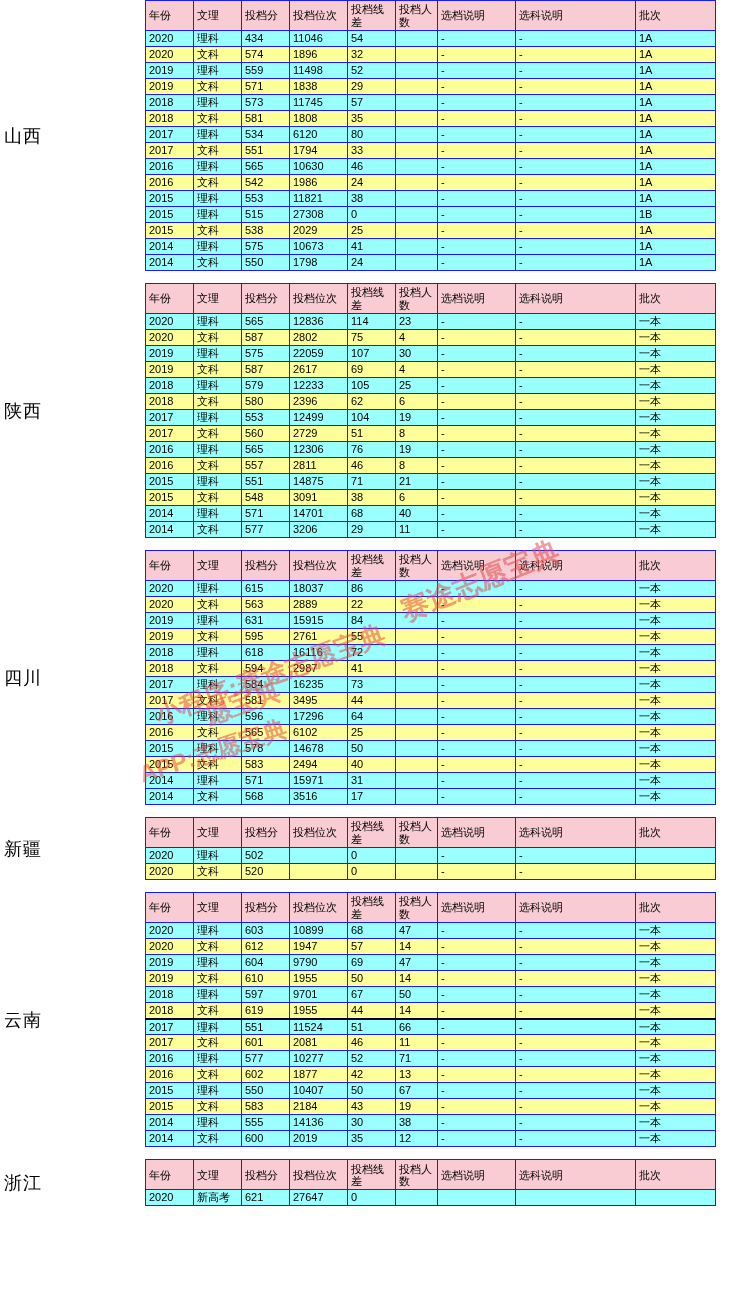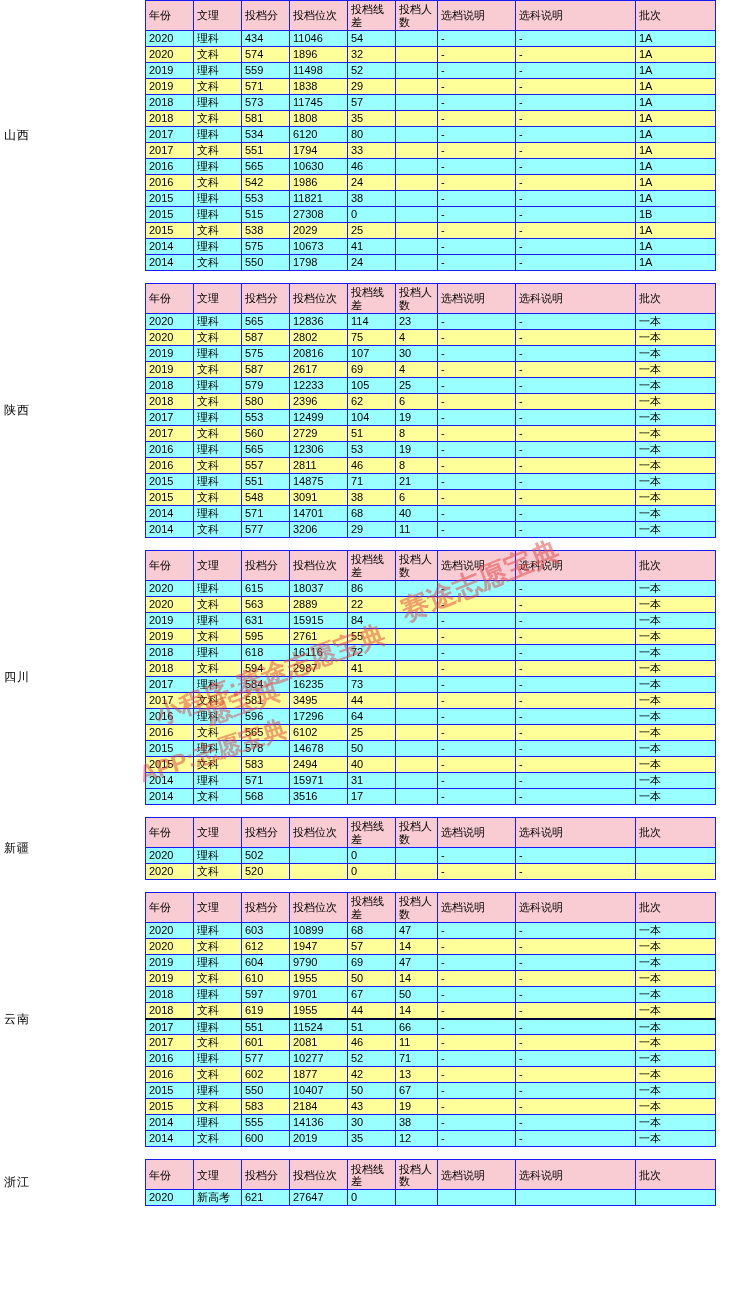--- a/index.html
+++ b/index.html
@@ -18,21 +18,21 @@
   .province-block {
     display: flex;
     align-items: center;
     margin-bottom: 12px;
   }
   .province-label {
     width: 145px;
     min-width: 145px;
     text-align: left;
     padding-left: 4px;
-    font-size: 12px;
+    font-size: 18px;
     color: #000;
     letter-spacing: 1px;
   }
   table.score {
     border-collapse: collapse;
     table-layout: fixed;
     width: 570px;
     font-size: 11px;
     color: #000;
   }
@@ -350,21 +350,21 @@
               <td>75</td>
               <td>4</td>
               <td>-</td>
               <td>-</td>
               <td>一本</td>
             </tr>
             <tr class="r-cyan">
               <td>2019</td>
               <td>理科</td>
               <td>575</td>
-              <td>20816</td>
+              <td>22059</td>
               <td>107</td>
               <td>30</td>
               <td>-</td>
               <td>-</td>
               <td>一本</td>
             </tr>
             <tr class="r-yellow">
               <td>2019</td>
               <td>文科</td>
               <td>587</td>
@@ -417,21 +417,21 @@
               <td>8</td>
               <td>-</td>
               <td>-</td>
               <td>一本</td>
             </tr>
             <tr class="r-cyan">
               <td>2016</td>
               <td>理科</td>
               <td>565</td>
               <td>12306</td>
-              <td>53</td>
+              <td>76</td>
               <td>19</td>
               <td>-</td>
               <td>-</td>
               <td>一本</td>
             </tr>
             <tr class="r-yellow">
               <td>2016</td>
               <td>文科</td>
               <td>557</td>
               <td>2811</td>

